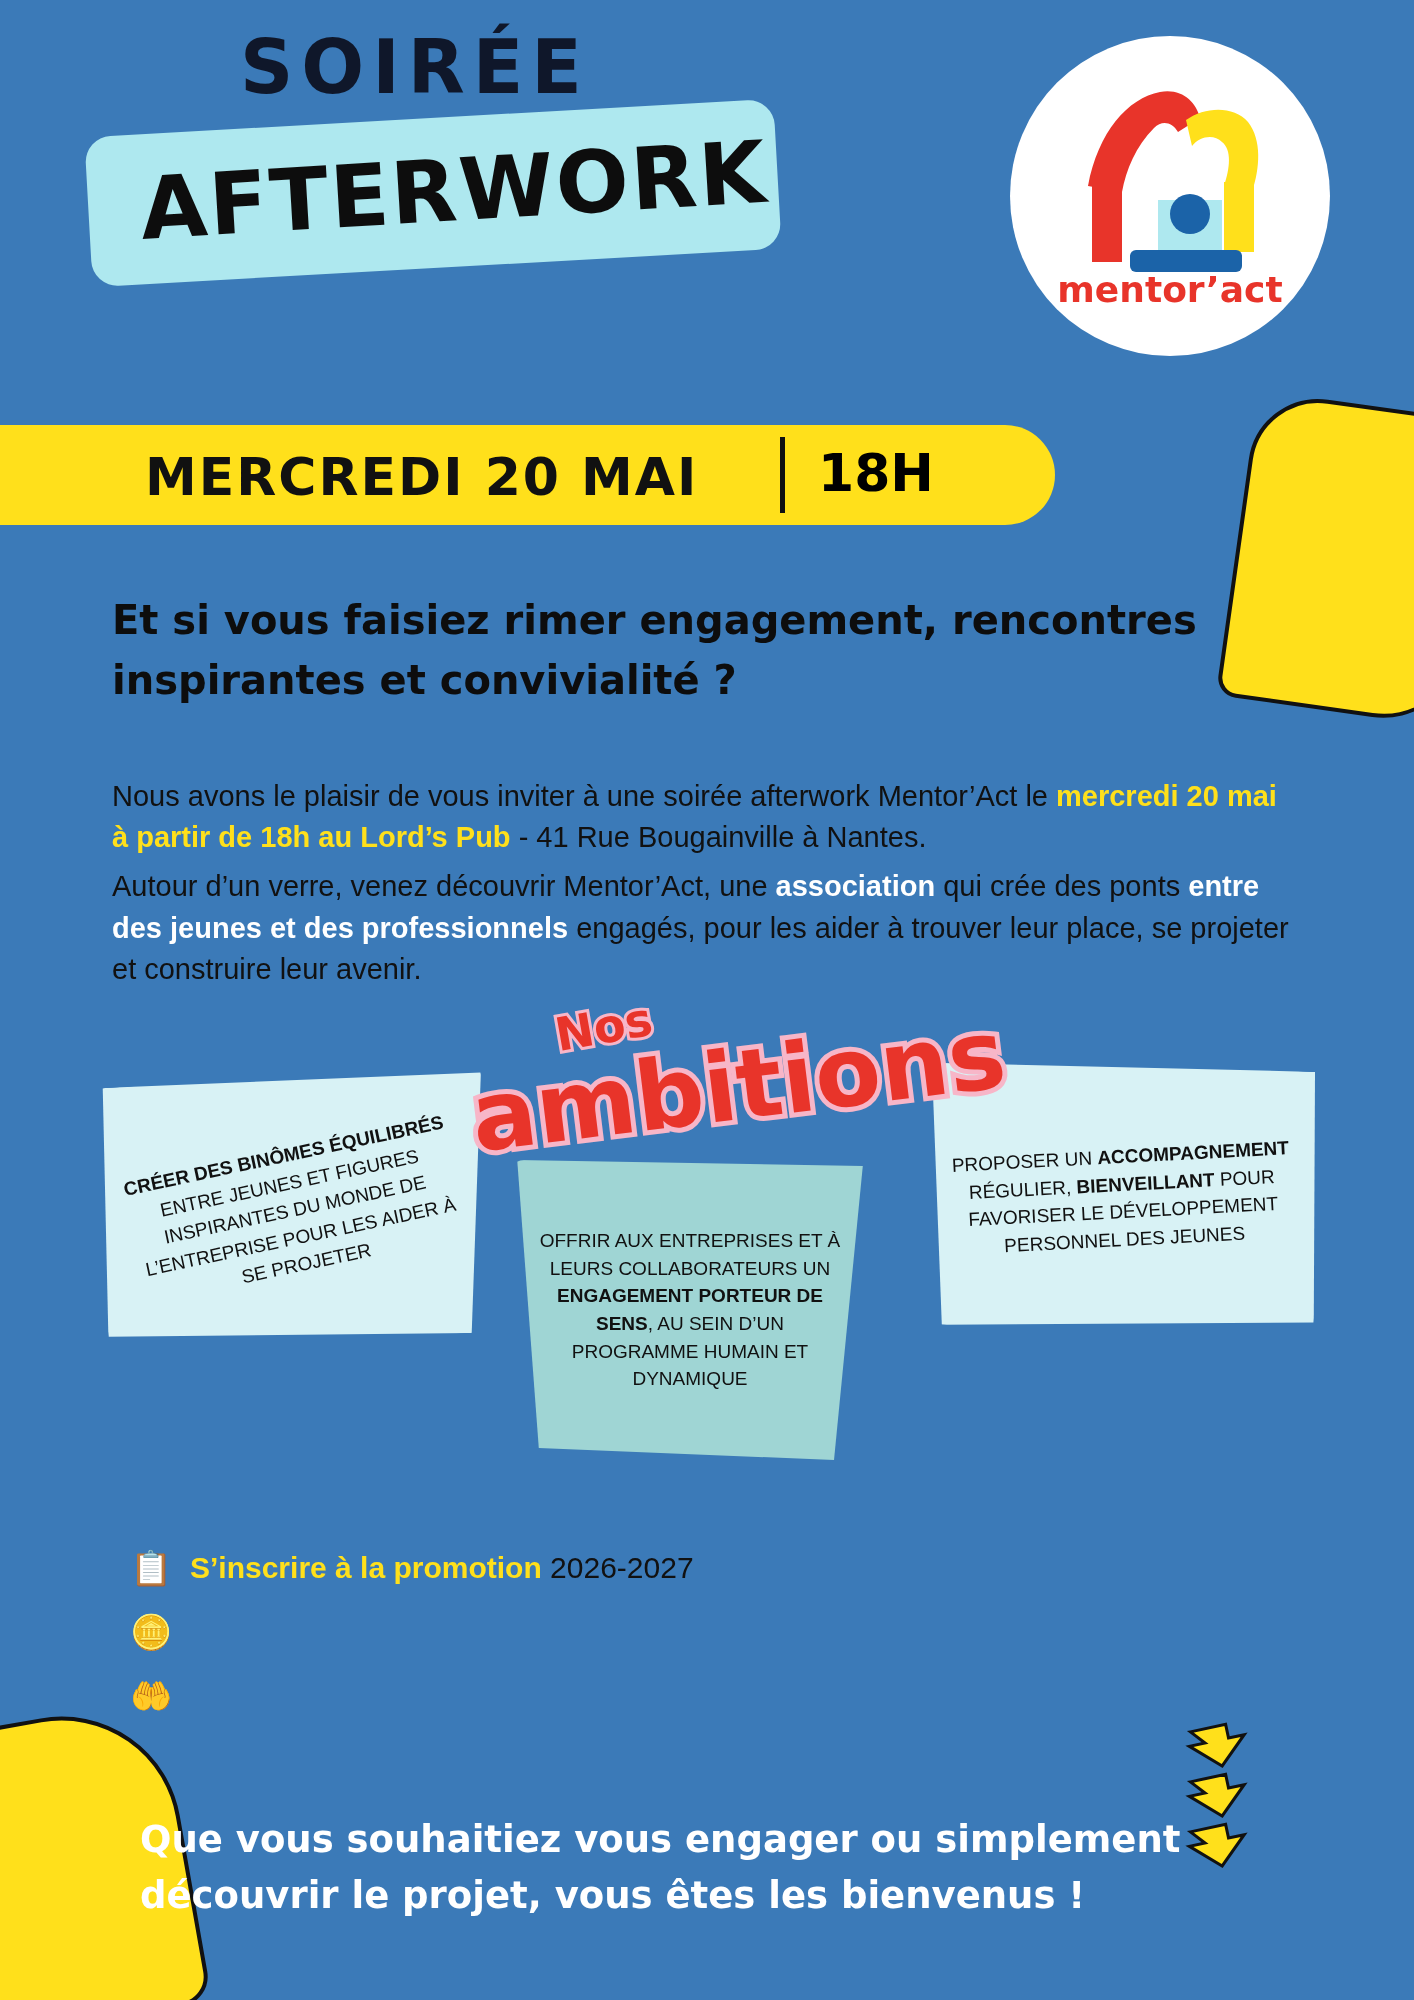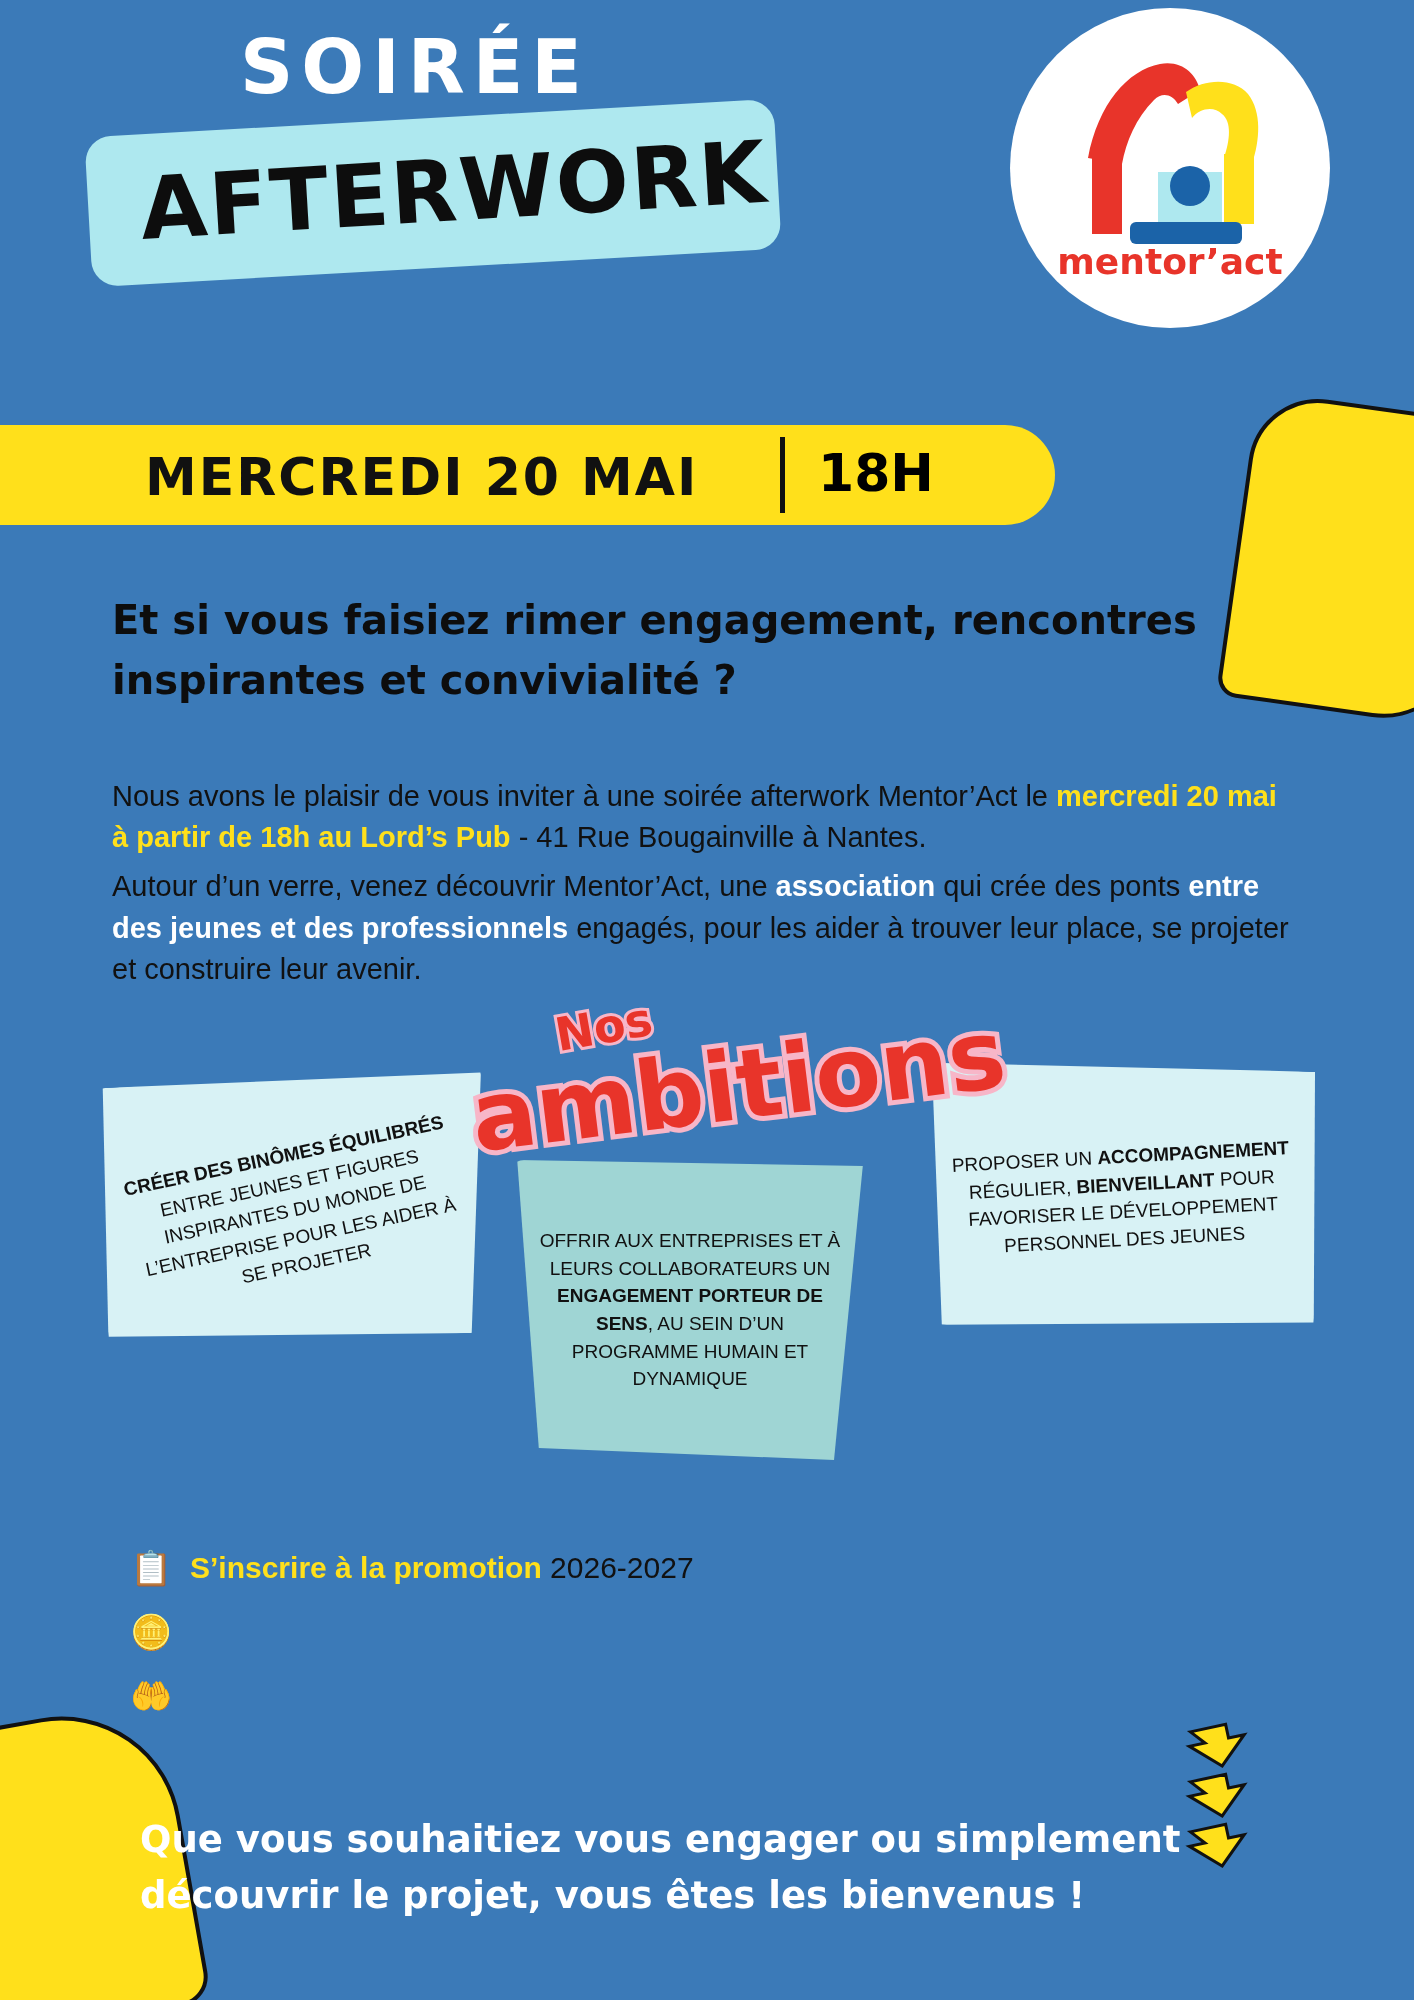--- a/index.html
+++ b/index.html
@@ -23,21 +23,21 @@
   }
 
   
   .soiree {
     position: absolute;
     left: 240px;
     top: 24px;
     font-size: 74px;
     font-weight: 700;
     letter-spacing: 8px;
-    color: #ffffff;
+    color: #0f172a;
     font-family: "DejaVu Sans", sans-serif;
   }
 
   .afterwork-band {
     position: absolute;
     left: 88px;
     top: 118px;
     width: 690px;
     height: 150px;
     background: #aee8ef;
@@ -54,21 +54,21 @@
     font-weight: 800;
     letter-spacing: 2px;
     color: #0d0d0d;
     font-family: "DejaVu Sans", sans-serif;
   }
 
   
   .logo-circle {
     position: absolute;
     right: 84px;
-    top: 8px;
+    top: 36px;
     width: 320px;
     height: 320px;
     background: #ffffff;
     border-radius: 50%;
   }
   .logo-inner { position: absolute; inset: 0; }
   .logo-name {
     position: absolute;
     left: 0; right: 0;
     bottom: 46px;

